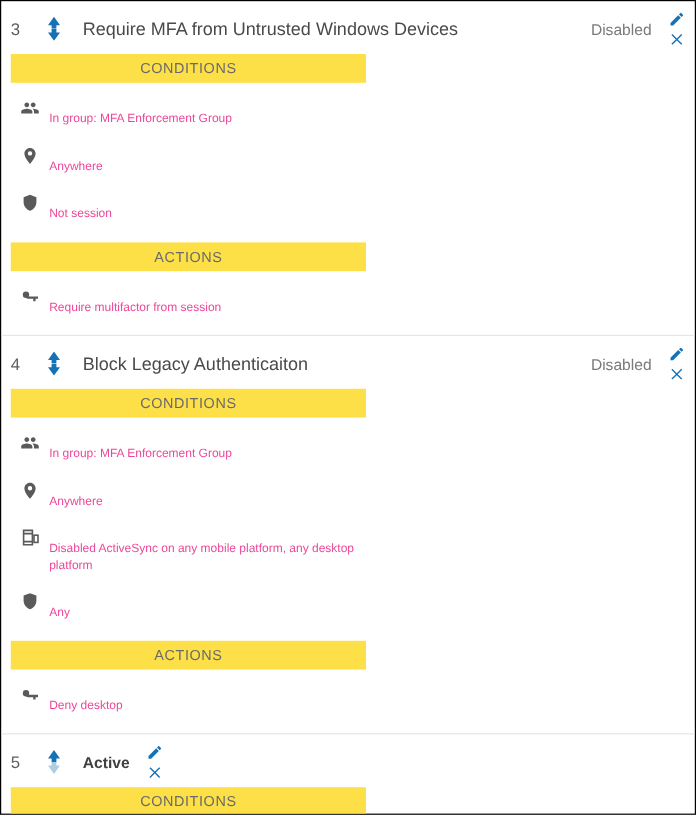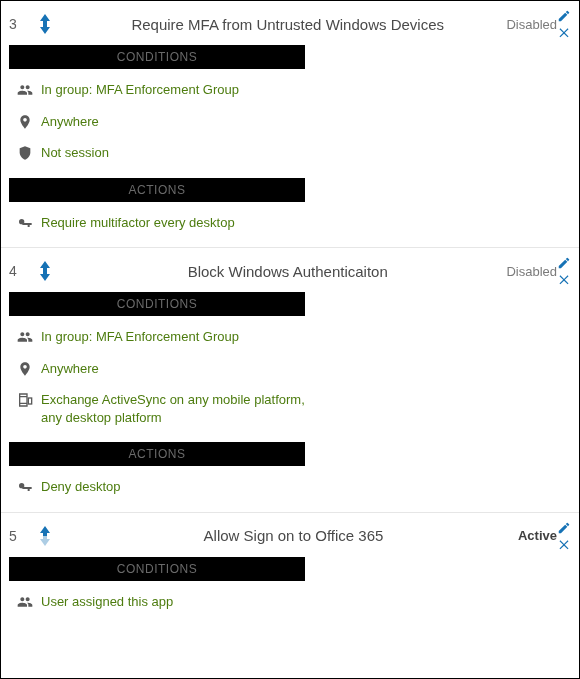--- a/index.html
+++ b/index.html
@@ -37,41 +37,40 @@
     align-items: center;
     width: 20px;
     margin-right: 14px;
   }
   .reorder svg { display: block; }
   .arrow-faded { opacity: 0.35; }
   .rule-title {
     flex: 1;
     font-size: 15px;
     color: #4a4a4a;
-    text-align: center;
   }
   .rule-status {
     font-size: 13px;
-    margin-right: 0;
+    margin-right: 14px;
   }
   .status-disabled { color: #7a7a7a; }
   .status-active { color: #404040; font-weight: bold; }
   .rule-actions {
     display: flex;
     flex-direction: column;
     align-items: center;
     gap: 2px;
   }
   .rule-actions span {
     color: #1672b5;
     display: inline-flex;
     cursor: pointer;
   }
   .section-heading {
-    background: #000000;
+    background: #fde047;
     color: #6a6a6a;
     font-size: 12px;
     letter-spacing: 0.5px;
     text-align: center;
     padding: 5px 0;
     margin: 6px 8px 8px 8px;
     width: 296px;
   }
   .item-row {
     display: flex;
@@ -83,24 +82,25 @@
     width: 20px;
     display: flex;
     align-items: center;
     justify-content: center;
     color: #5a5a5a;
     flex-shrink: 0;
     padding-top: 1px;
   }
   .item-text {
     flex: 1;
-    color: #4d7c0f;
-    font-size: 13px;
+    color: #ec4899;
+    font-size: 10px;
     max-width: 280px;
     line-height: 1.35;
+    margin-top: 12px;
   }
 </style>
 </head>
 <body>
 
 <div id="root">
     <div class="rule">
       <div class="rule-header">
         <div class="rule-number">3</div>
         <div class="reorder">
@@ -155,39 +155,39 @@
         </span>
         <span class="item-text">Not session</span>
       </div>
       <div class="section-heading">ACTIONS</div>
       <div class="item-row">
         <span class="item-icon">
           <svg width="16" height="16" viewBox="0 0 24 24">
             <path fill="#5a5a5a" d="M7 14a4 4 0 110-8 4 4 0 010 8zm2.9-2H22v3h-3v3h-3v-3h-6.1A4 4 0 017 14z"></path>
           </svg>
         </span>
-        <span class="item-text">Require multifactor every desktop</span>
+        <span class="item-text">Require multifactor from session</span>
       </div>
     </div>
     <div class="rule">
       <div class="rule-header">
         <div class="rule-number">4</div>
         <div class="reorder">
           <span>
             <svg width="12" height="10" viewBox="0 0 12 10">
               <path d="M6 0 L11 7 L8 7 L8 10 L4 10 L4 7 L1 7 Z" fill="#1672b5"></path>
             </svg>
           </span>
           <span>
             <svg width="12" height="10" viewBox="0 0 12 10">
               <path d="M6 10 L11 3 L8 3 L8 0 L4 0 L4 3 L1 3 Z" fill="#1672b5"></path>
             </svg>
           </span>
         </div>
-        <div class="rule-title">Block Windows Authenticaiton</div>
+        <div class="rule-title">Block Legacy Authenticaiton</div>
         <div class="rule-status status-disabled">Disabled</div>
         <div class="rule-actions">
           <span>
             <svg width="14" height="14" viewBox="0 0 24 24">
               <path fill="#1672b5" d="M3 17.25V21h3.75l11-11.03-3.75-3.75L3 17.25zM20.71 7.04a1 1 0 000-1.41l-2.34-2.34a1 1 0 00-1.41 0l-1.83 1.83 3.75 3.75 1.83-1.83z"></path>
             </svg>
           </span>
           <span>
             <svg width="14" height="14" viewBox="0 0 24 24">
               <path fill="#1672b5" d="M18.3 5.71L12 12.01l-6.3-6.3-1.41 1.41 6.3 6.3-6.3 6.3 1.41 1.41 6.3-6.3 6.3 6.3 1.41-1.41-6.3-6.3 6.3-6.3z"></path>
@@ -212,21 +212,29 @@
         </span>
         <span class="item-text">Anywhere</span>
       </div>
       <div class="item-row">
         <span class="item-icon">
           <svg width="16" height="16" viewBox="0 0 24 24">
             <path fill="none" stroke="#5a5a5a" stroke-width="2" d="M4 3h11v18H4zM4 7h11M4 17h11"></path>
             <rect x="17" y="9" width="5" height="9" fill="none" stroke="#5a5a5a" stroke-width="2"></rect>
           </svg>
         </span>
-        <span class="item-text">Exchange ActiveSync on any mobile platform, any desktop platform</span>
+        <span class="item-text">Disabled ActiveSync on any mobile platform, any desktop platform</span>
+      </div>
+      <div class="item-row">
+        <span class="item-icon">
+          <svg width="16" height="16" viewBox="0 0 24 24">
+            <path fill="#5a5a5a" d="M12 2l8 3v6c0 5-3.4 9.7-8 11-4.6-1.3-8-6-8-11V5l8-3z"></path>
+          </svg>
+        </span>
+        <span class="item-text">Any</span>
       </div>
       <div class="section-heading">ACTIONS</div>
       <div class="item-row">
         <span class="item-icon">
           <svg width="16" height="16" viewBox="0 0 24 24">
             <path fill="#5a5a5a" d="M7 14a4 4 0 110-8 4 4 0 010 8zm2.9-2H22v3h-3v3h-3v-3h-6.1A4 4 0 017 14z"></path>
           </svg>
         </span>
         <span class="item-text">Deny desktop</span>
       </div>
@@ -239,21 +247,20 @@
             <svg width="12" height="10" viewBox="0 0 12 10">
               <path d="M6 0 L11 7 L8 7 L8 10 L4 10 L4 7 L1 7 Z" fill="#1672b5"></path>
             </svg>
           </span>
           <span class="arrow-faded">
             <svg width="12" height="10" viewBox="0 0 12 10">
               <path d="M6 10 L11 3 L8 3 L8 0 L4 0 L4 3 L1 3 Z" fill="#1672b5"></path>
             </svg>
           </span>
         </div>
-        <div class="rule-title">Allow Sign on to Office 365</div>
         <div class="rule-status status-active">Active</div>
         <div class="rule-actions">
           <span>
             <svg width="14" height="14" viewBox="0 0 24 24">
               <path fill="#1672b5" d="M3 17.25V21h3.75l11-11.03-3.75-3.75L3 17.25zM20.71 7.04a1 1 0 000-1.41l-2.34-2.34a1 1 0 00-1.41 0l-1.83 1.83 3.75 3.75 1.83-1.83z"></path>
             </svg>
           </span>
           <span>
             <svg width="14" height="14" viewBox="0 0 24 24">
               <path fill="#1672b5" d="M18.3 5.71L12 12.01l-6.3-6.3-1.41 1.41 6.3 6.3-6.3 6.3 1.41 1.41 6.3-6.3 6.3 6.3 1.41-1.41-6.3-6.3 6.3-6.3z"></path>

